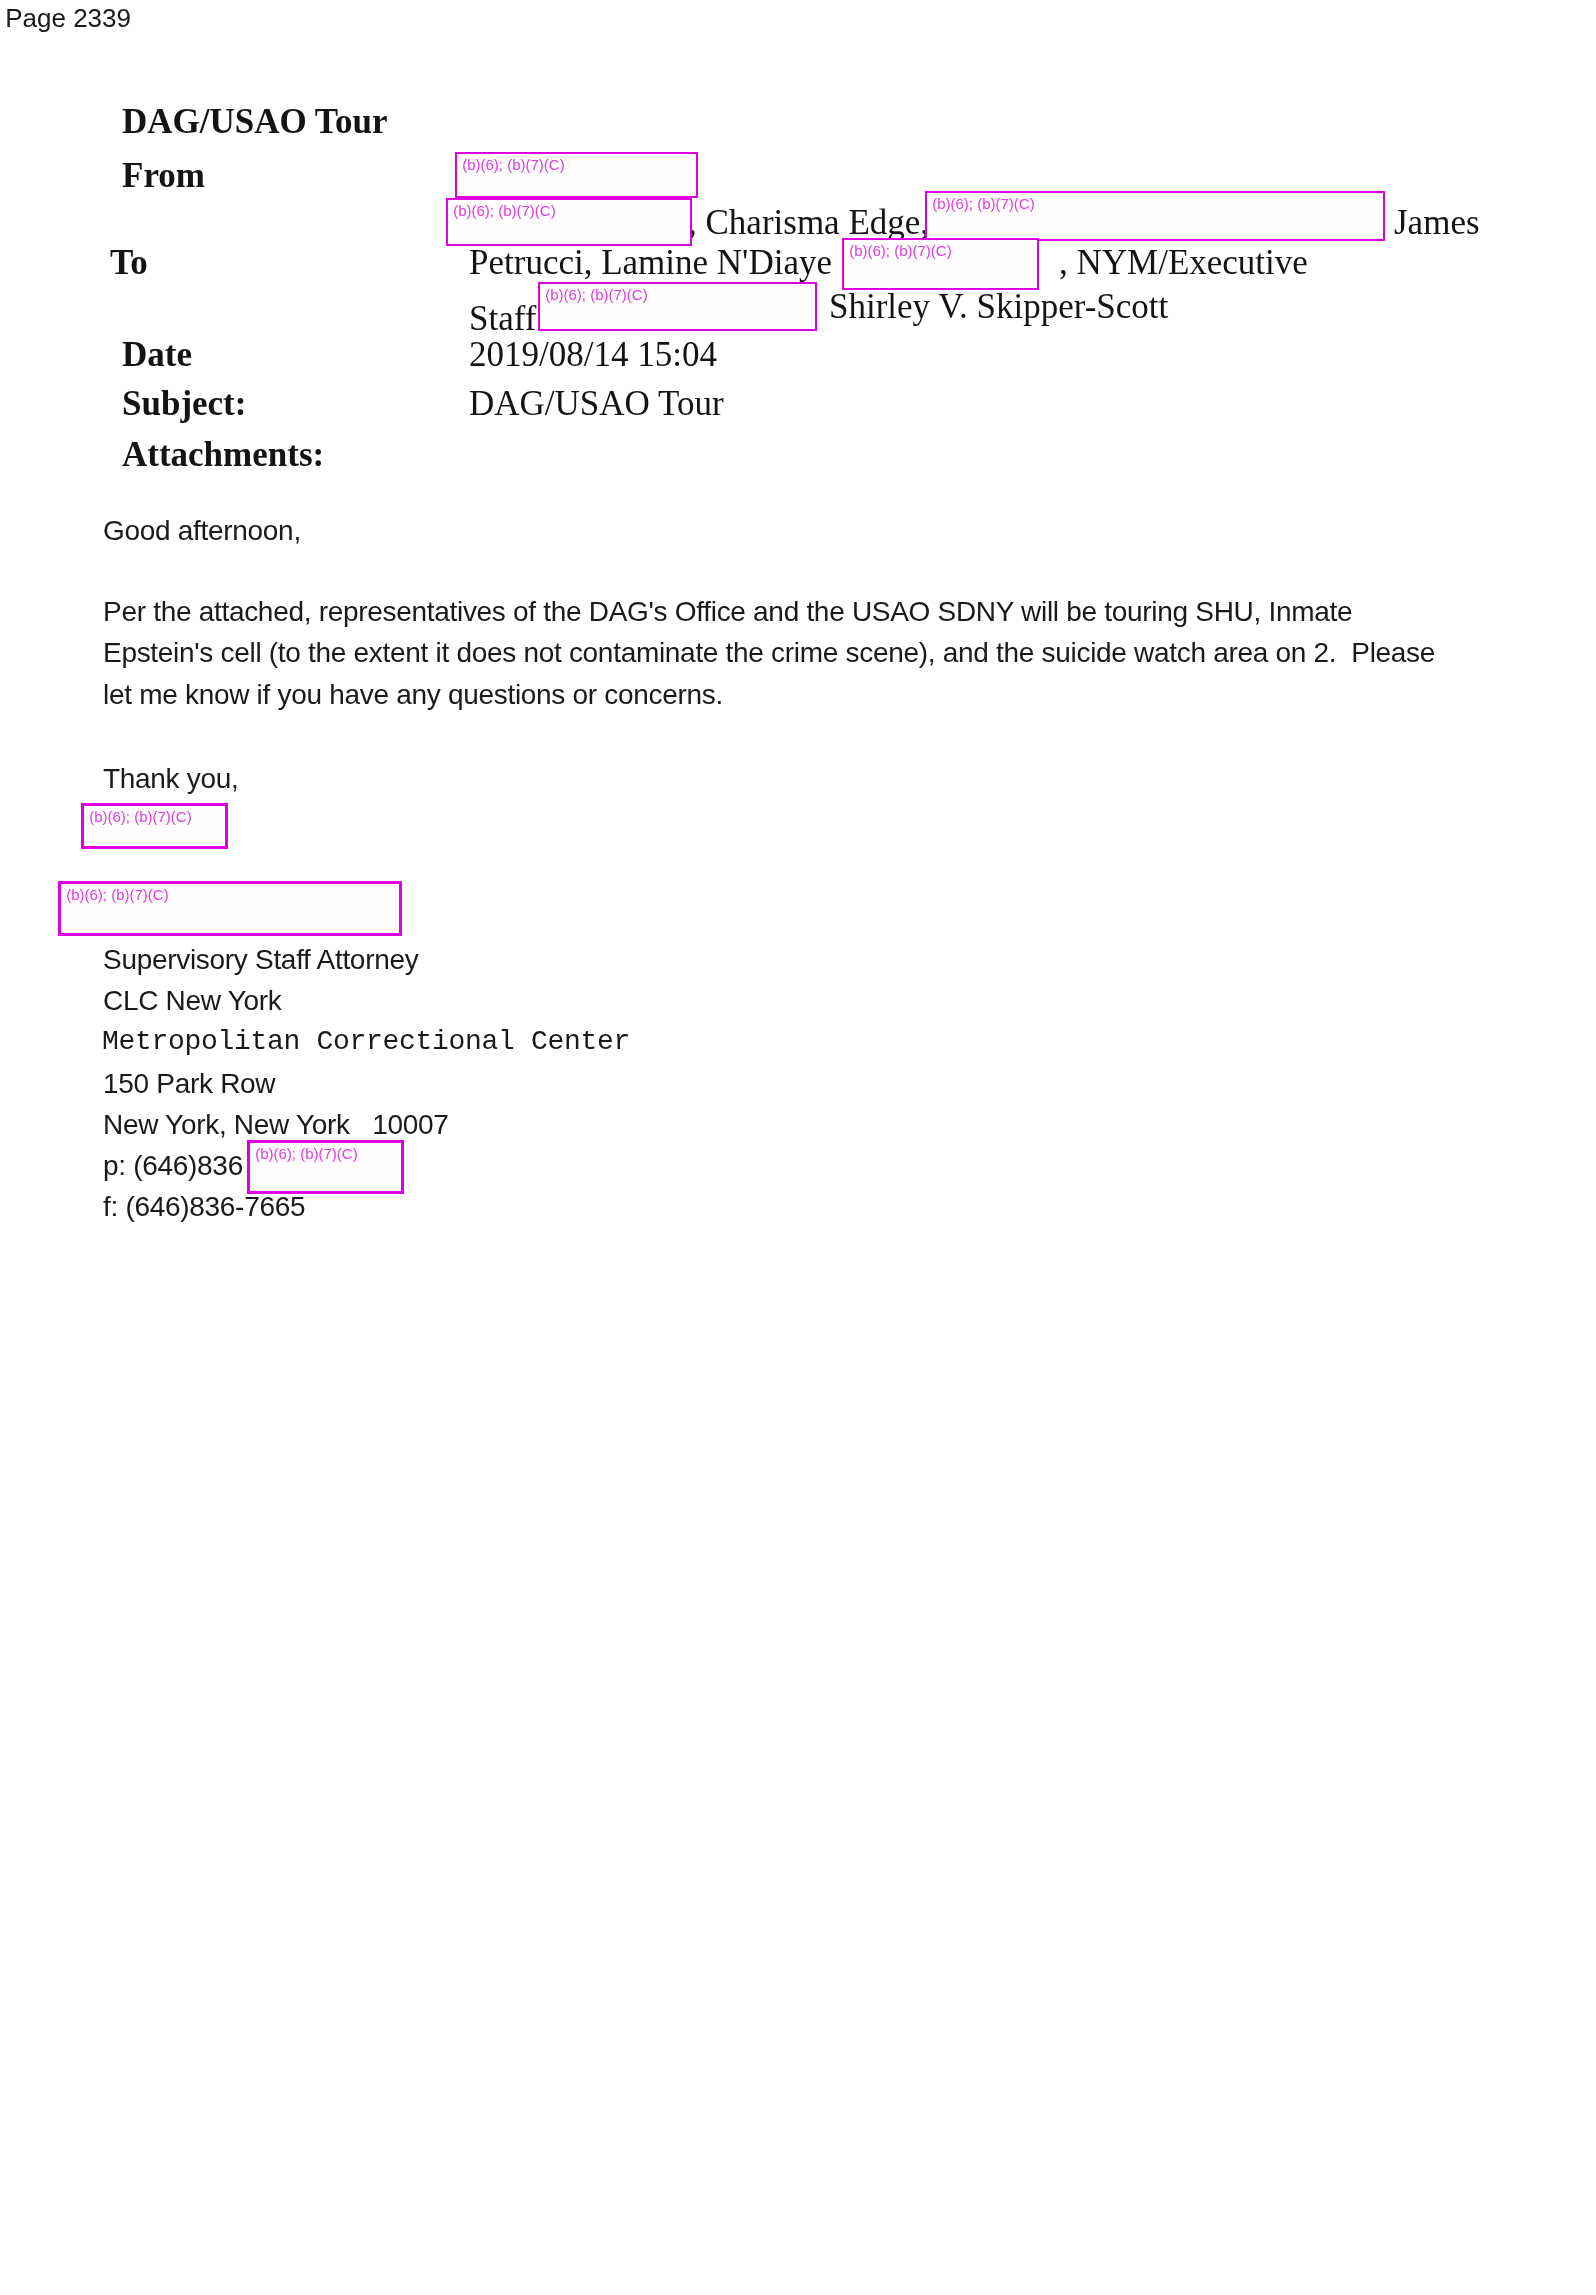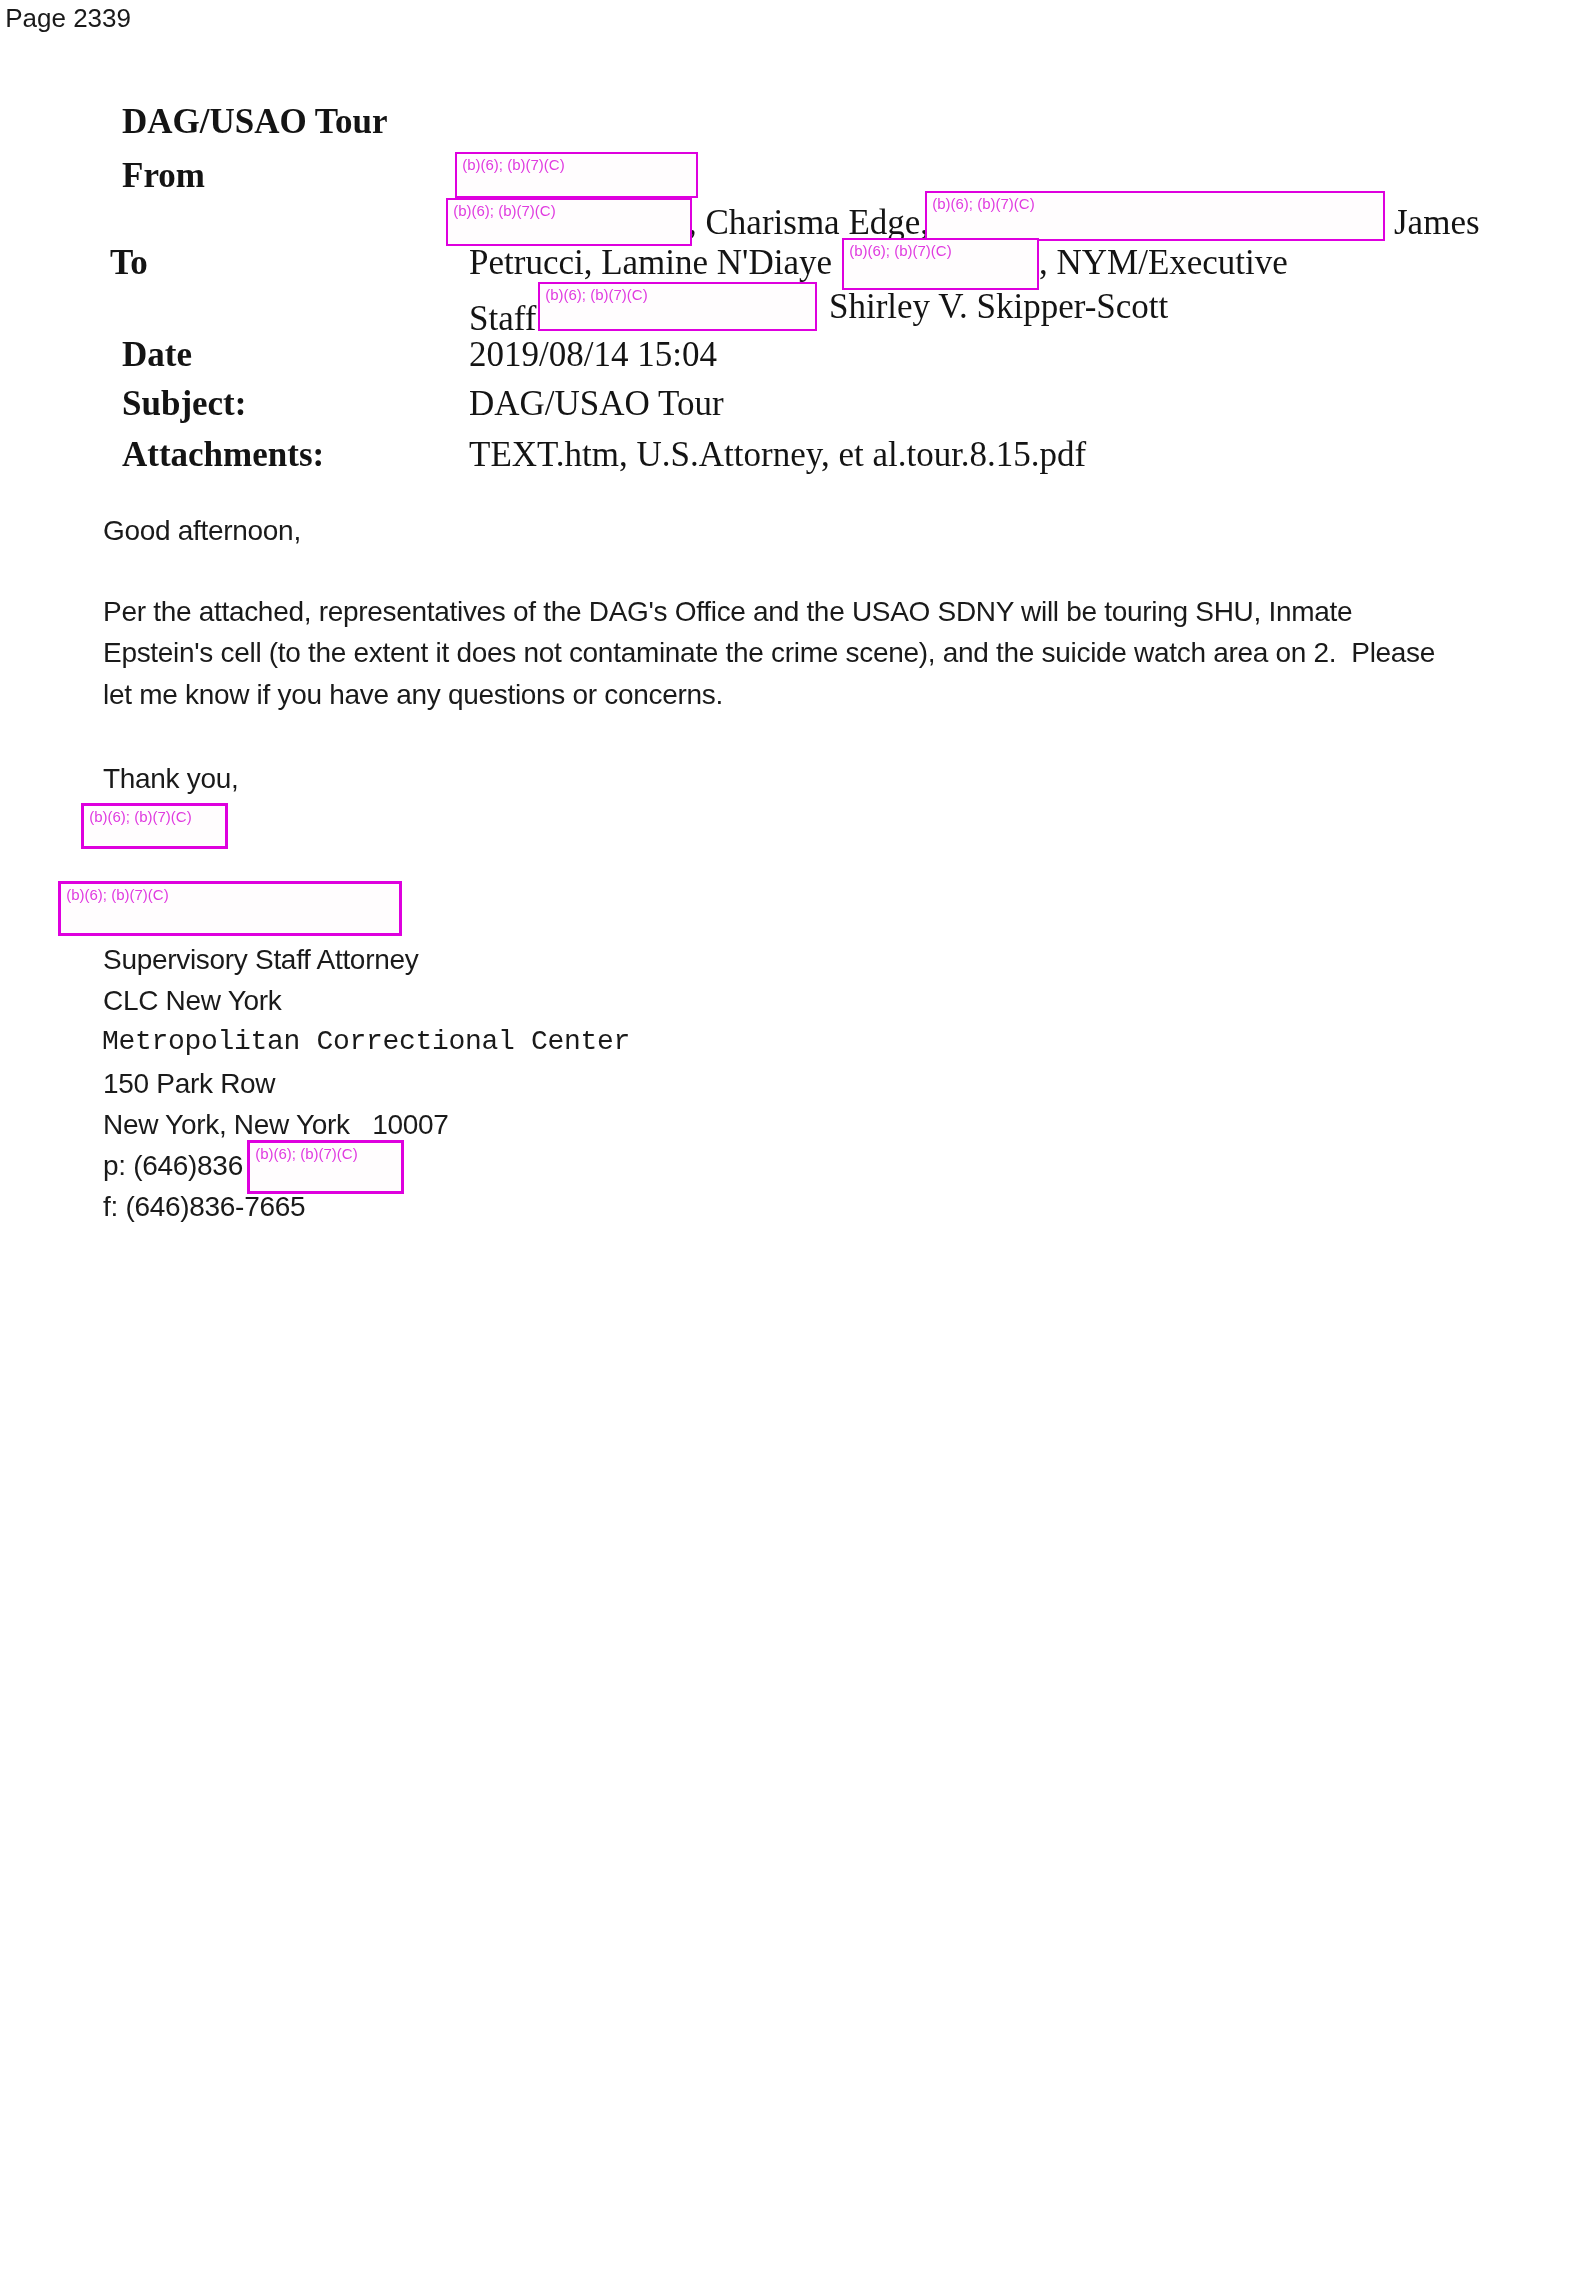--- a/index.html
+++ b/index.html
@@ -59,37 +59,36 @@
   <div class="redaction" style="left:925px; top:191px; width:460px; height:50px;">
     <span class="rlabel">(b)(6); (b)(7)(C)</span>
   </div>
   <div class="abs t serif" style="left:1394px; top:203px;">James</div>
 
   <div class="abs t serif-b" style="left:110px; top:243px;">To</div>
   <div class="abs t serif" style="left:469px; top:243px;">Petrucci, Lamine N'Diaye</div>
   <div class="redaction" style="left:842px; top:238px; width:197px; height:52px;">
     <span class="rlabel">(b)(6); (b)(7)(C)</span>
   </div>
-  <div class="abs t serif" style="left:1039px; top:243px;">, NYM/Executive</div>
+  <div class="abs t serif" style="left:1039px; top:243px;padding-left:20px;">, NYM/Executive</div>
 
   <div class="abs t serif" style="left:469px; top:287px;margin-top:12px;">Staff</div>
   <div class="abs t serif under" style="left:578px; top:291px;">,</div>
   <div class="redaction" style="left:538px; top:282px; width:279px; height:49px;">
     <span class="rlabel">(b)(6); (b)(7)(C)</span>
   </div>
   <div class="abs t serif" style="left:829px; top:287px;">Shirley V. Skipper-Scott</div>
 
   <div class="abs t serif-b" style="left:122px; top:335px;">Date</div>
   <div class="abs t serif" style="left:469px; top:335px;">2019/08/14 15:04</div>
 
   <div class="abs t serif-b" style="left:122px; top:384px;">Subject:</div>
   <div class="abs t serif" style="left:469px; top:384px;">DAG/USAO Tour</div>
 
   <div class="abs t serif-b" style="left:122px; top:435px;">Attachments:</div>
-  <div class="abs t serif" style="left:469px; top:435px;">TEXT.htm, U.S.Attorney, et al.tour.8.15.pdf</div>
 
   <div class="abs t sans" style="left:103px; top:515px;">Good afternoon,</div>
   <div class="abs t sans" style="left:103px; top:596px;">Per the attached, representatives of the DAG's Office and the USAO SDNY will be touring SHU, Inmate</div>
   <div class="abs t sans" style="left:103px; top:637px;">Epstein's cell (to the extent it does not contaminate the crime scene), and the suicide watch area on 2.  Please</div>
   <div class="abs t sans" style="left:103px; top:679px;">let me know if you have any questions or concerns.</div>
   <div class="abs t sans" style="left:103px; top:763px;">Thank you,</div>
 
   <div class="redaction thick" style="left:81px; top:803px; width:147px; height:46px;">
     <span class="rlabel">(b)(6); (b)(7)(C)</span>
   </div>

